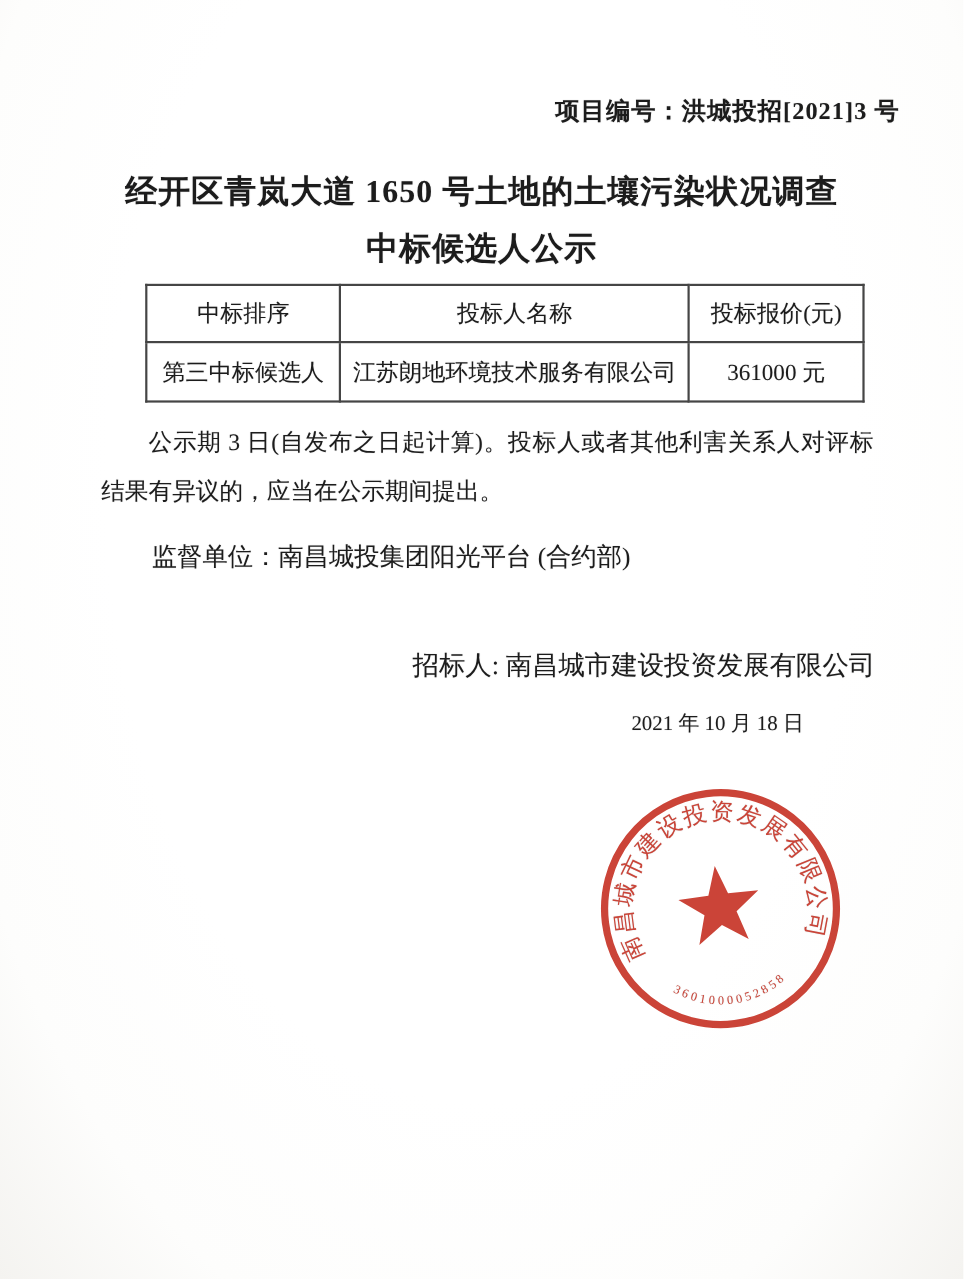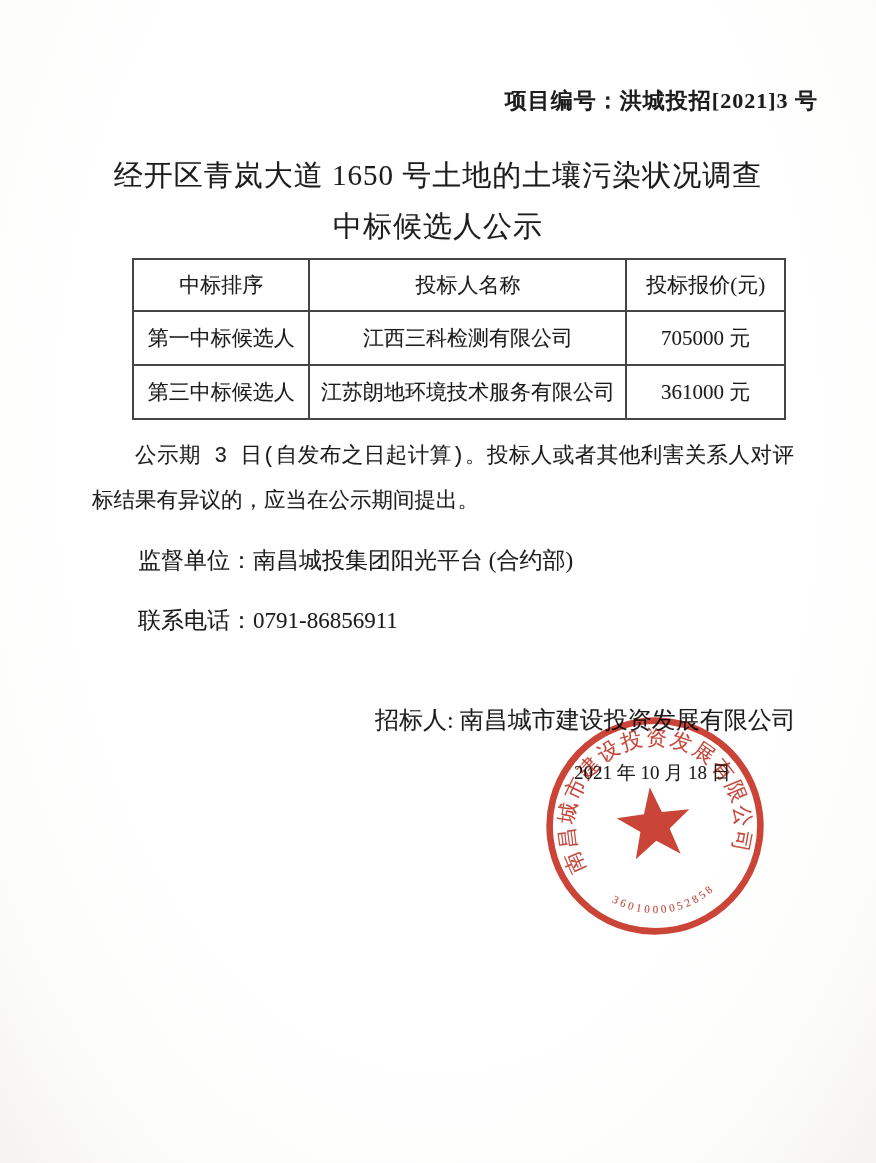--- a/index.html
+++ b/index.html
@@ -21,21 +21,21 @@
     padding-right: 58px;
     text-align: right;
     font-size: 22px;
     font-weight: bold;
     letter-spacing: 1px;
   }
   .title-block {
     margin-top: 34px;
     text-align: center;
     font-size: 29px;
-    font-weight: normal;
+    font-weight: bold;
     line-height: 1.75;
     letter-spacing: 1px;
   }
   .intro, .notice {
     margin: 10px 82px 0 92px;
     font-size: 21.5px;
     line-height: 2.1;
     text-align: justify;
     text-indent: 2em;
   }
@@ -50,21 +50,21 @@
     border: 2px solid #454545;
     text-align: center;
     font-weight: normal;
     padding: 0 6px;
   }
   .bid-table th { height: 52px; }
   .bid-table td { height: 54px; }
   .col-rank  { width: 177px; }
   .col-name  { width: 318px; }
   .col-price { width: 159px; }
-  .notice { margin-top: 14px; font-family: Liberation Mono, monospace; }
+  .notice { margin-top: 14px; }
   .plain-line {
     margin: 14px 82px 0 92px;
     font-size: 23px;
     line-height: 2.0;
     text-indent: 2em;
   }
   .bidder-line {
     margin-top: 52px;
     padding-left: 375px;
     font-size: 24px;
@@ -108,36 +108,30 @@
   <table class="bid-table">
     <thead>
       <tr>
         <th class="col-rank">中标排序</th>
         <th class="col-name">投标人名称</th>
         <th class="col-price">投标报价(元)</th>
       </tr>
     </thead>
     <tbody>
       <tr>
-        <td>第一中标候选人</td>
-        <td>江西三科检测有限公司</td>
-        <td>705000 元</td>
-      </tr>
-      <tr>
         <td>第三中标候选人</td>
         <td>江苏朗地环境技术服务有限公司</td>
         <td>361000 元</td>
       </tr>
     </tbody>
   </table>
 
   <p class="notice">公示期 3 日(自发布之日起计算)。投标人或者其他利害关系人对评标结果有异议的，应当在公示期间提出。</p>
 
   <div class="plain-line">监督单位：南昌城投集团阳光平台 (合约部)</div>
-  <div class="plain-line">联系电话：0791-86856911</div>
 
   <div class="bidder-line">招标人: 南昌城市建设投资发展有限公司</div>
   <div class="date-line">2021 年 10 月 18 日</div>
 
   <svg class="seal" viewBox="0 0 225 225" aria-hidden="true">
     <defs>
       <path id="sealTopArc" d="M 40 146.3 A 80 80 0 1 1 185 146.3" fill="none"></path>
       <path id="sealBottomArc" d="M 51.7 173.3 A 86 86 0 0 0 173.3 173.3" fill="none"></path>
     </defs>
     <circle cx="112.5" cy="112.5" r="104" fill="none" stroke-width="6.5" stroke="#c42a1c"></circle>

